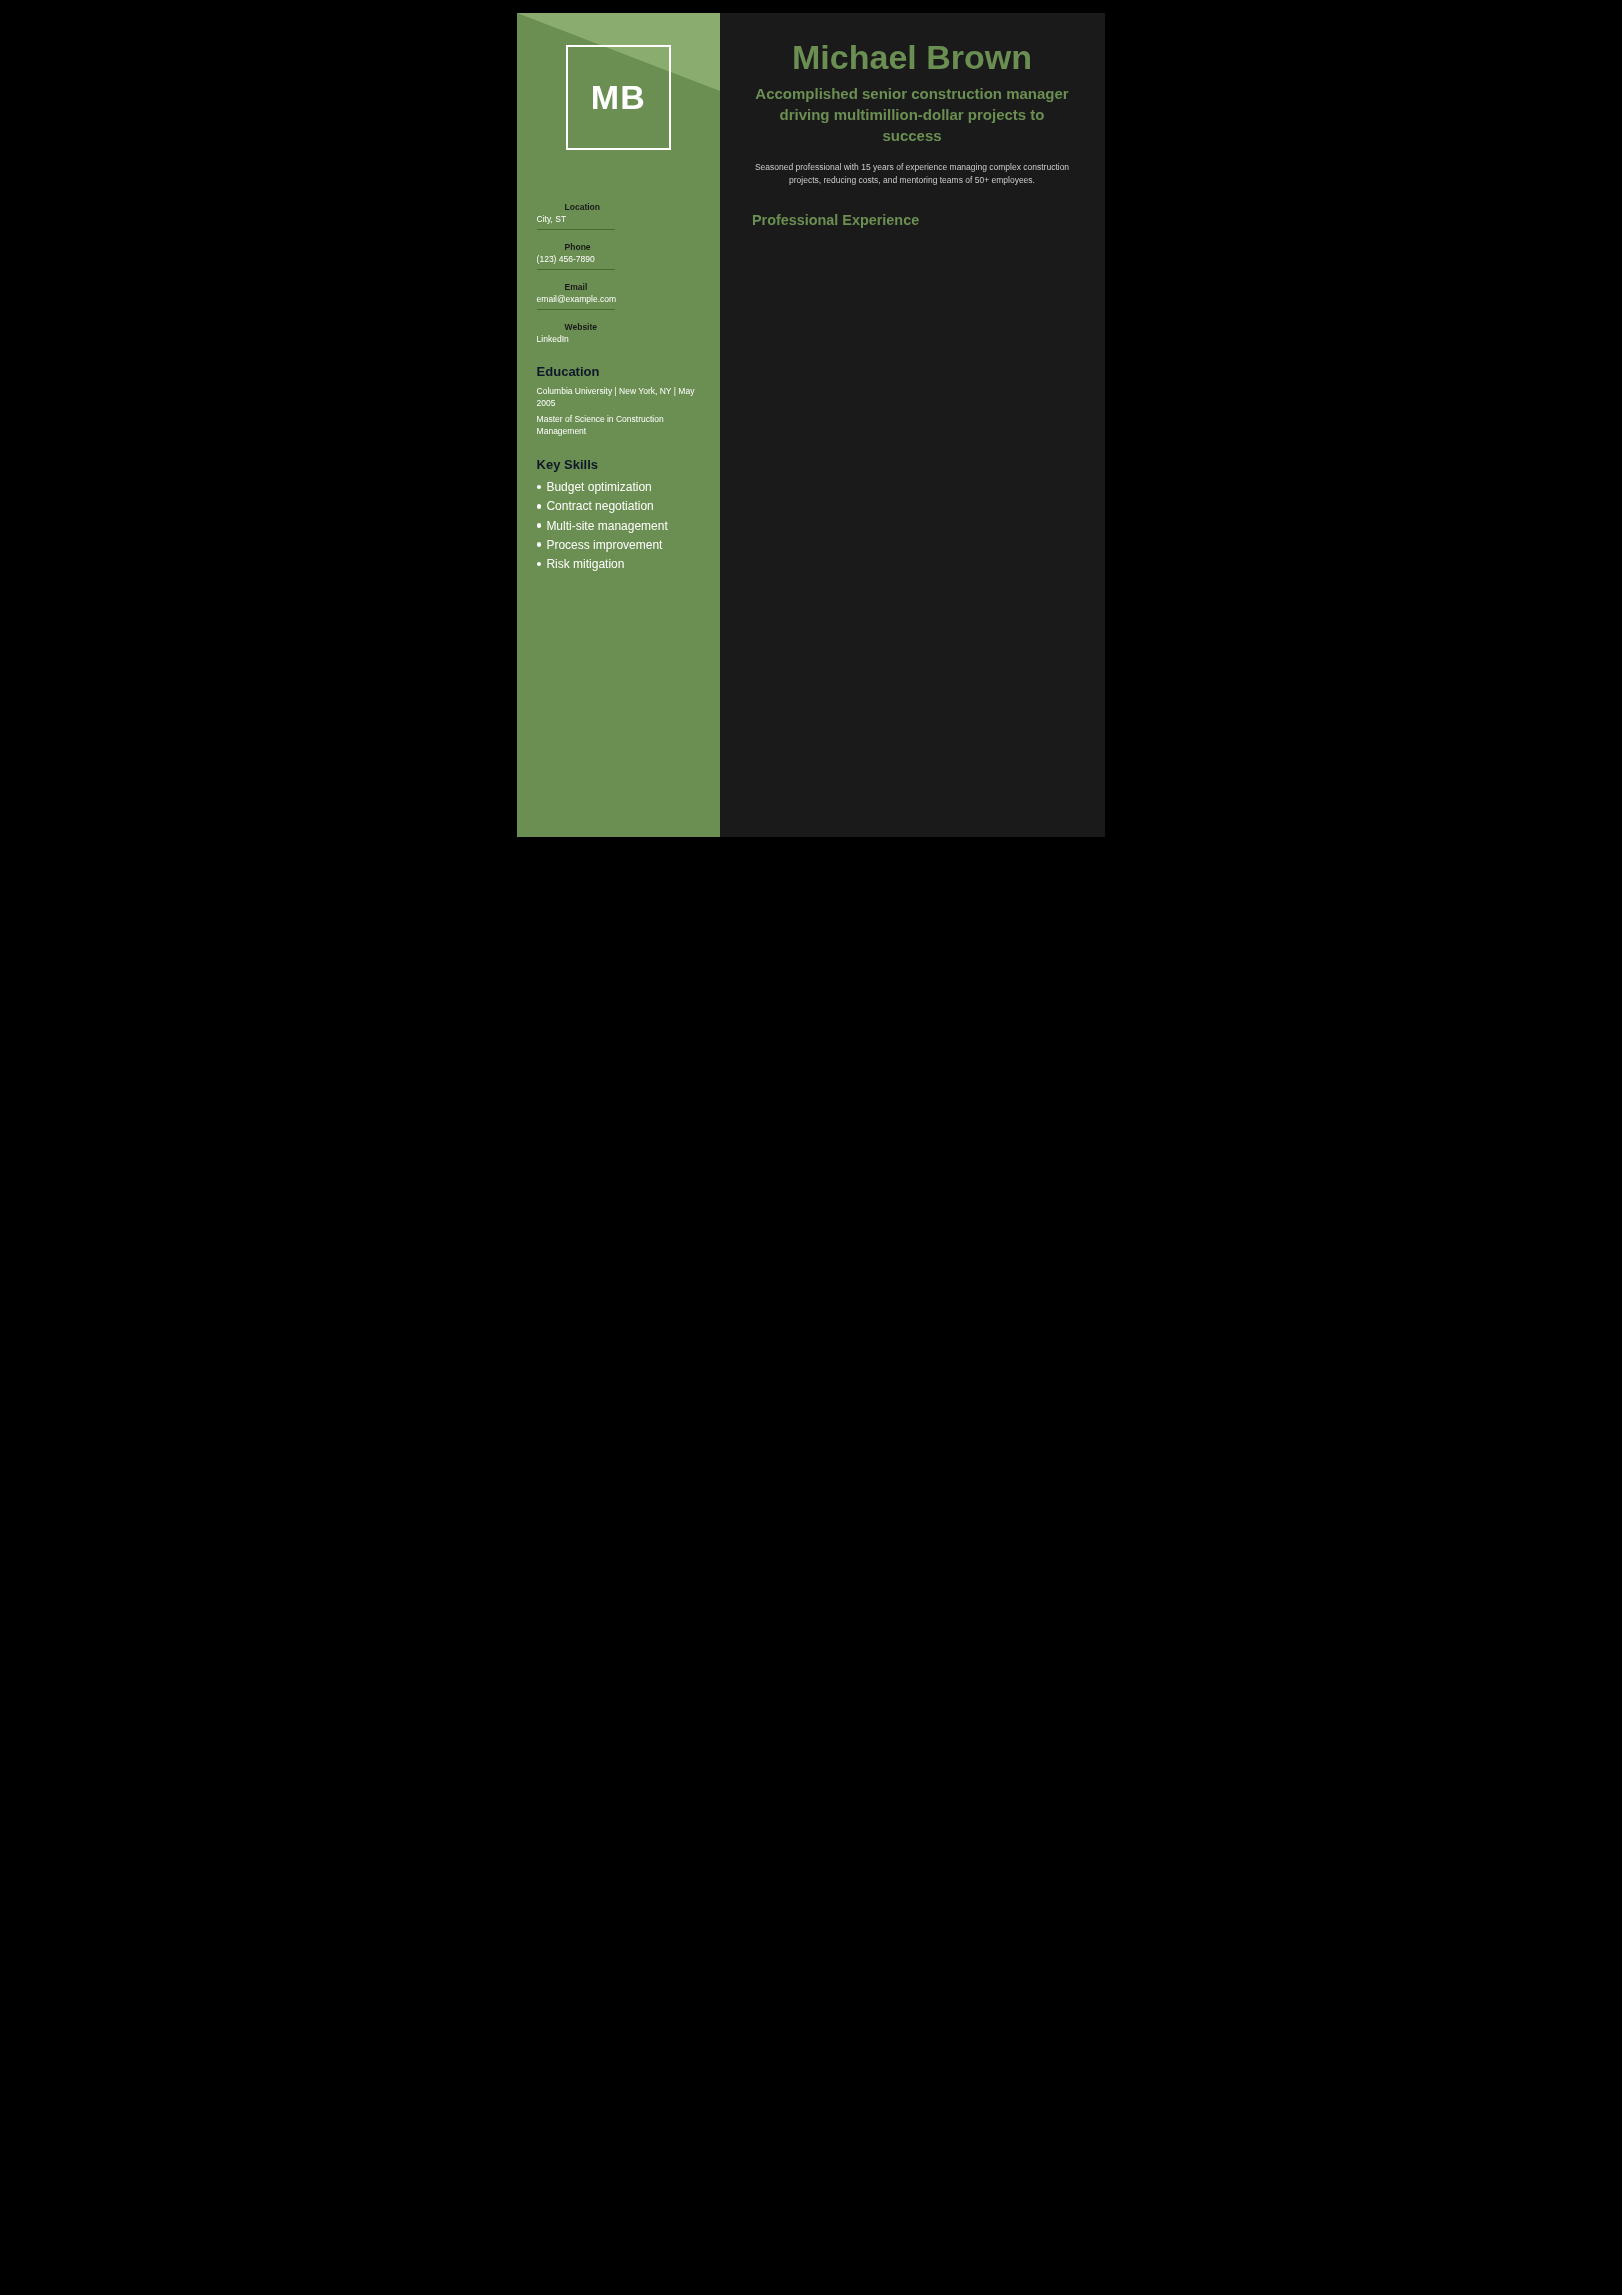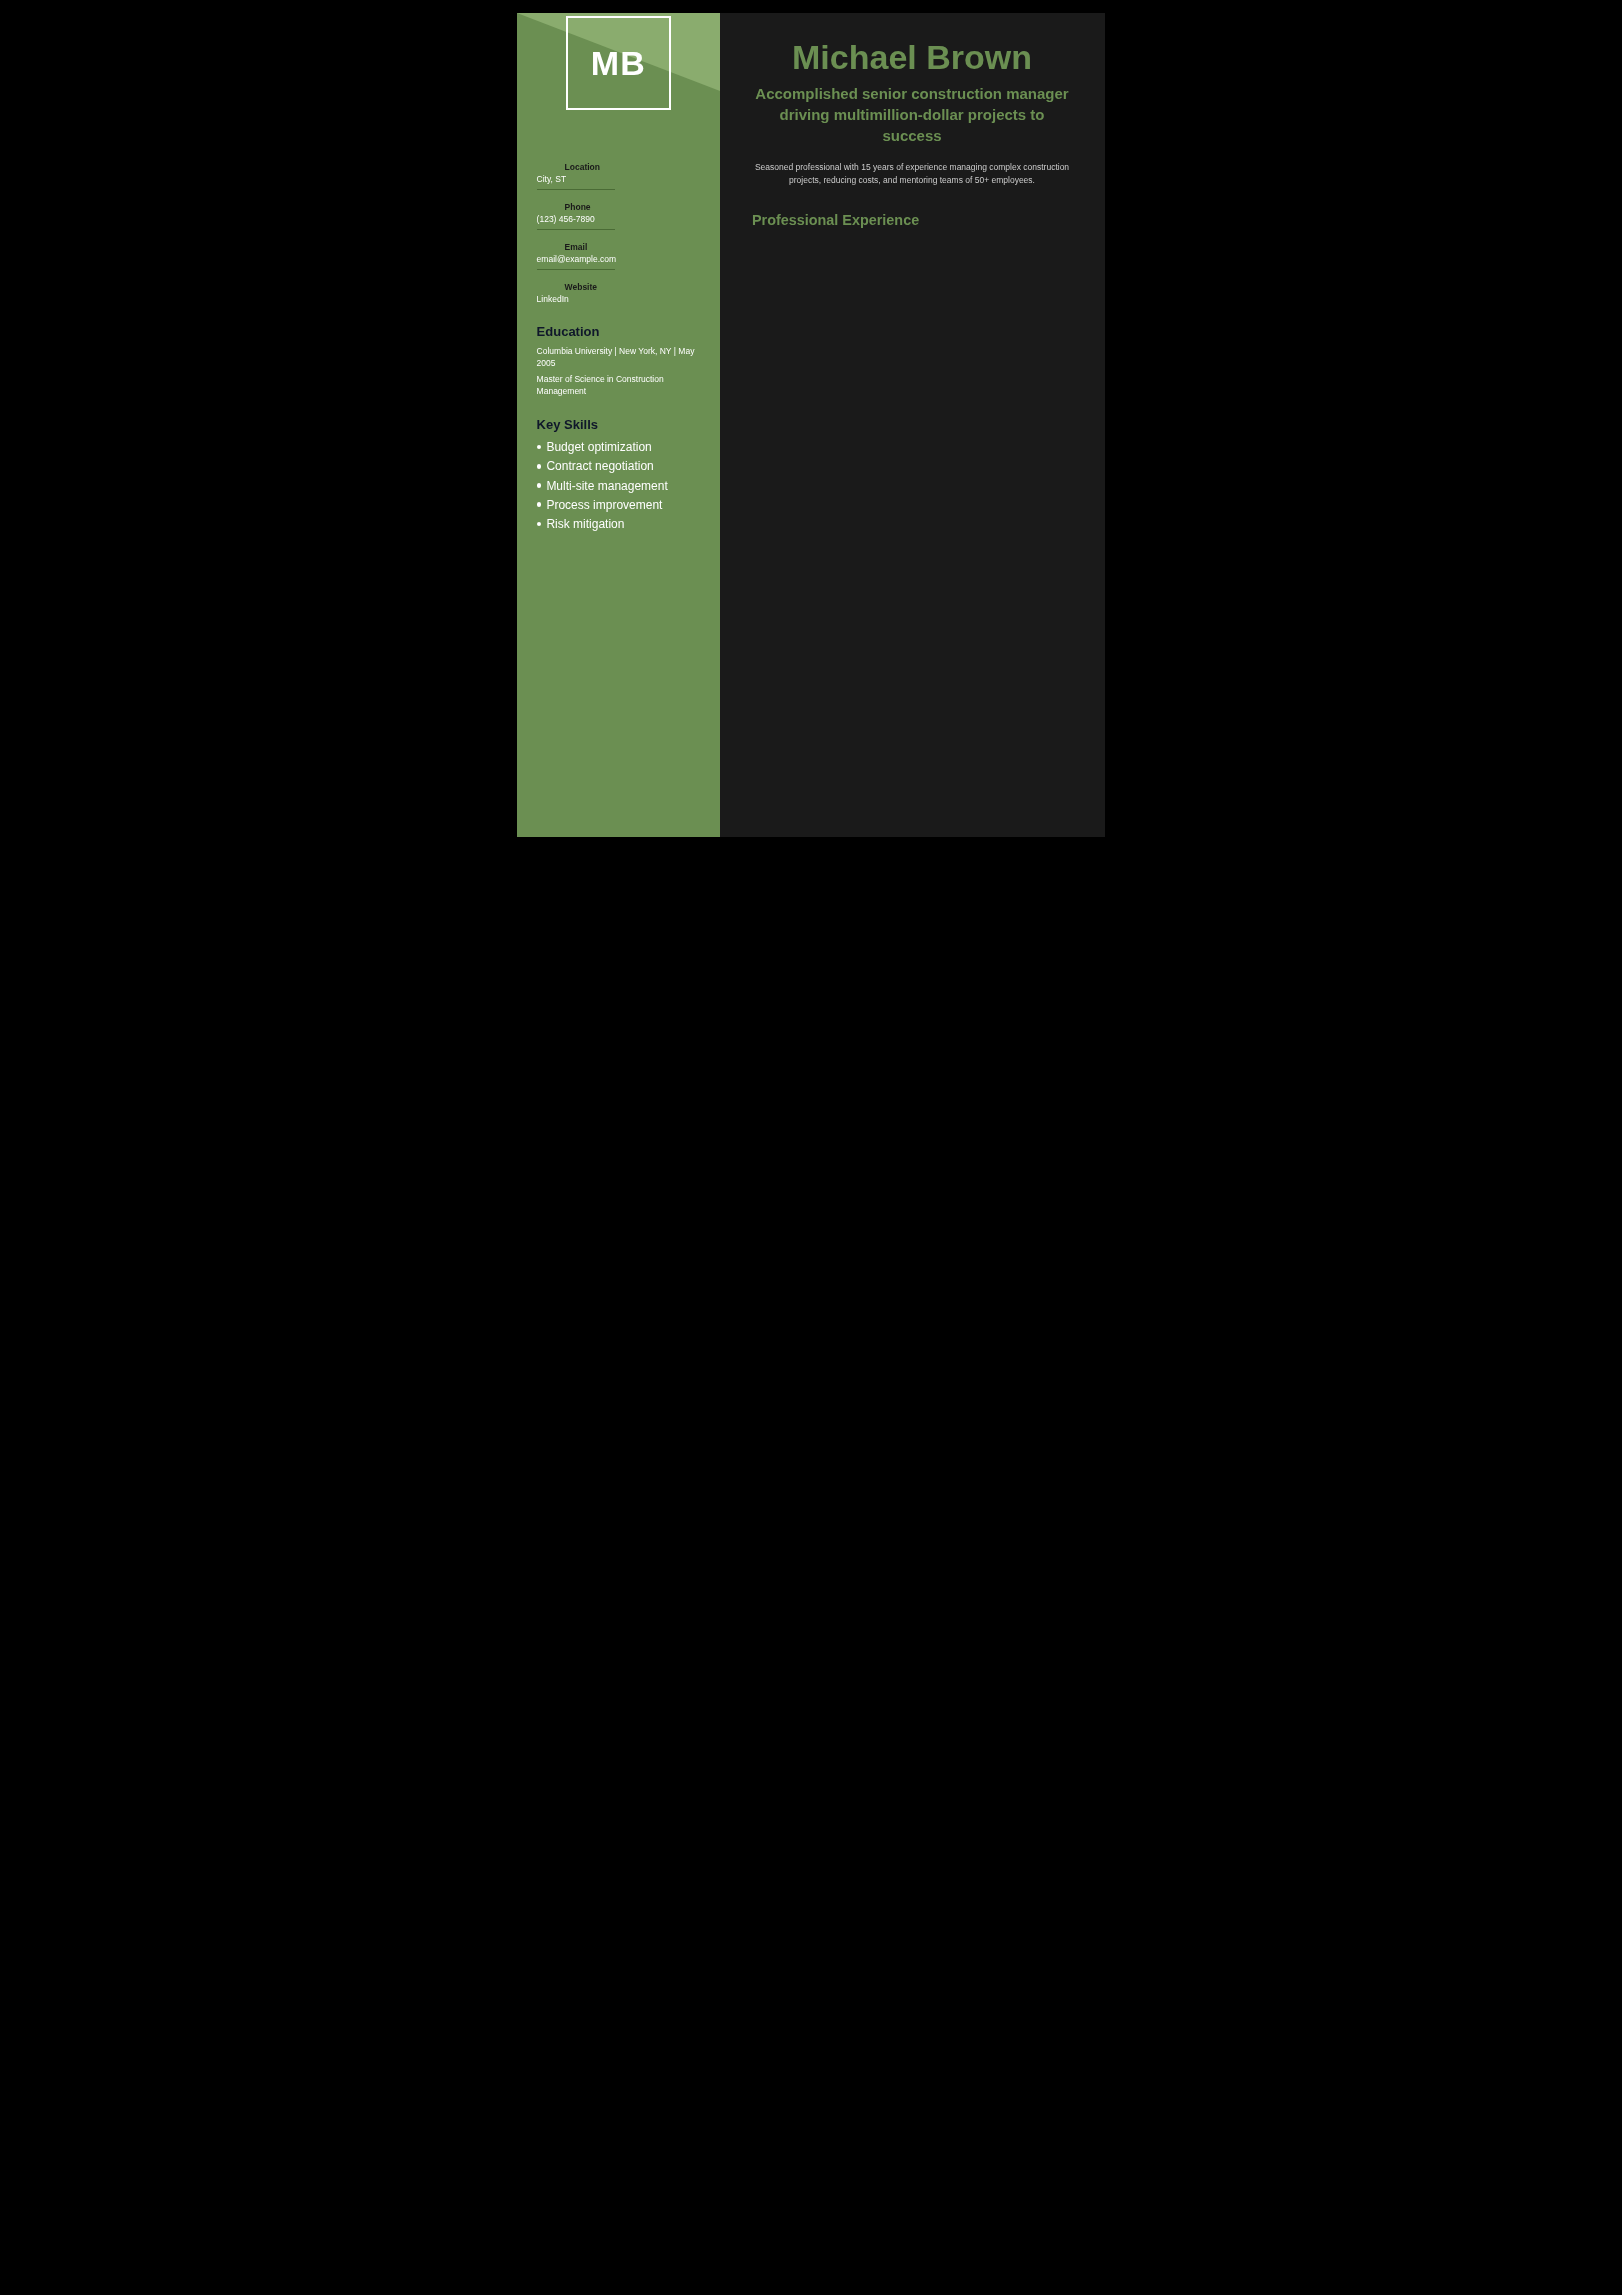--- a/index.html
+++ b/index.html
@@ -40,23 +40,23 @@
       border-style: solid;
       border-width: 0 203px 78px 0;
       border-color: transparent #8aac6e transparent transparent;
       position: absolute;
       top: 0;
       left: 0;
     }
 
     .avatar-box {
       position: relative;
-      margin: 3px auto 0;
+      margin: 32px auto 0;
       width: 105px;
-      height: 94px;
+      height: 105px;
       border: 2px solid #fff;
       display: flex;
       align-items: center;
       justify-content: center;
       z-index: 2;
     }
 
     .avatar-initials {
       color: #fff;
       font-size: 34px;

